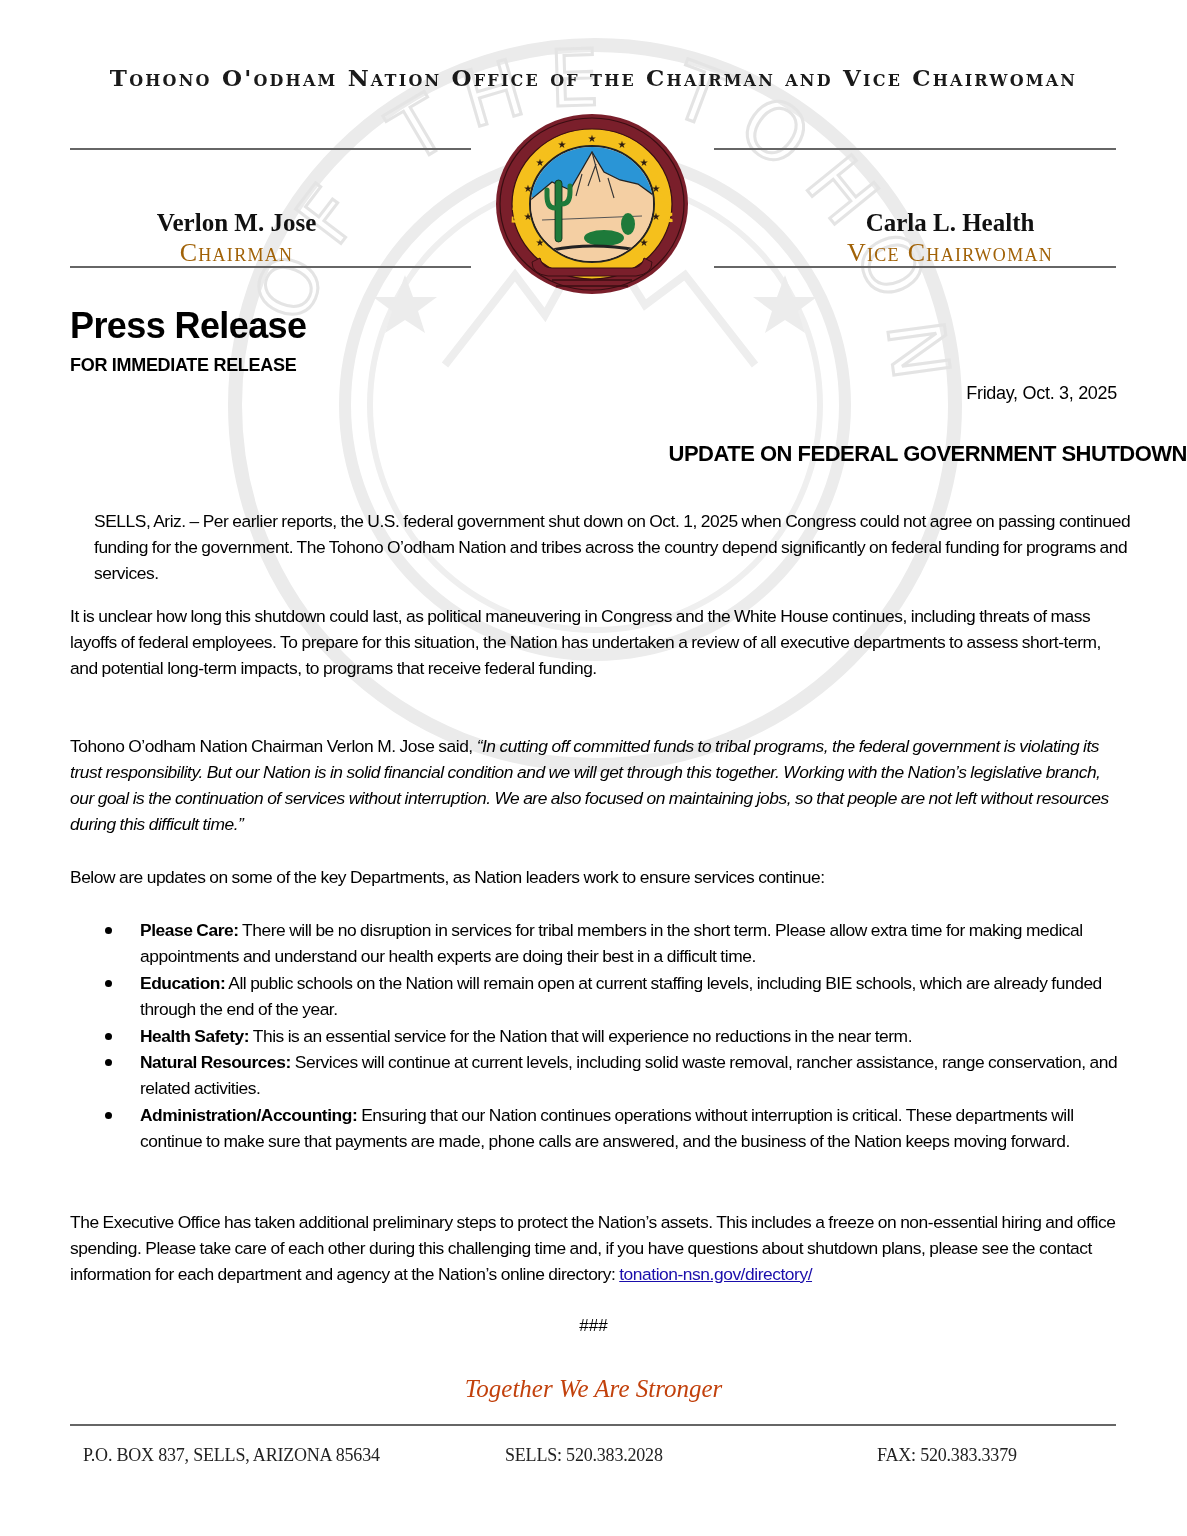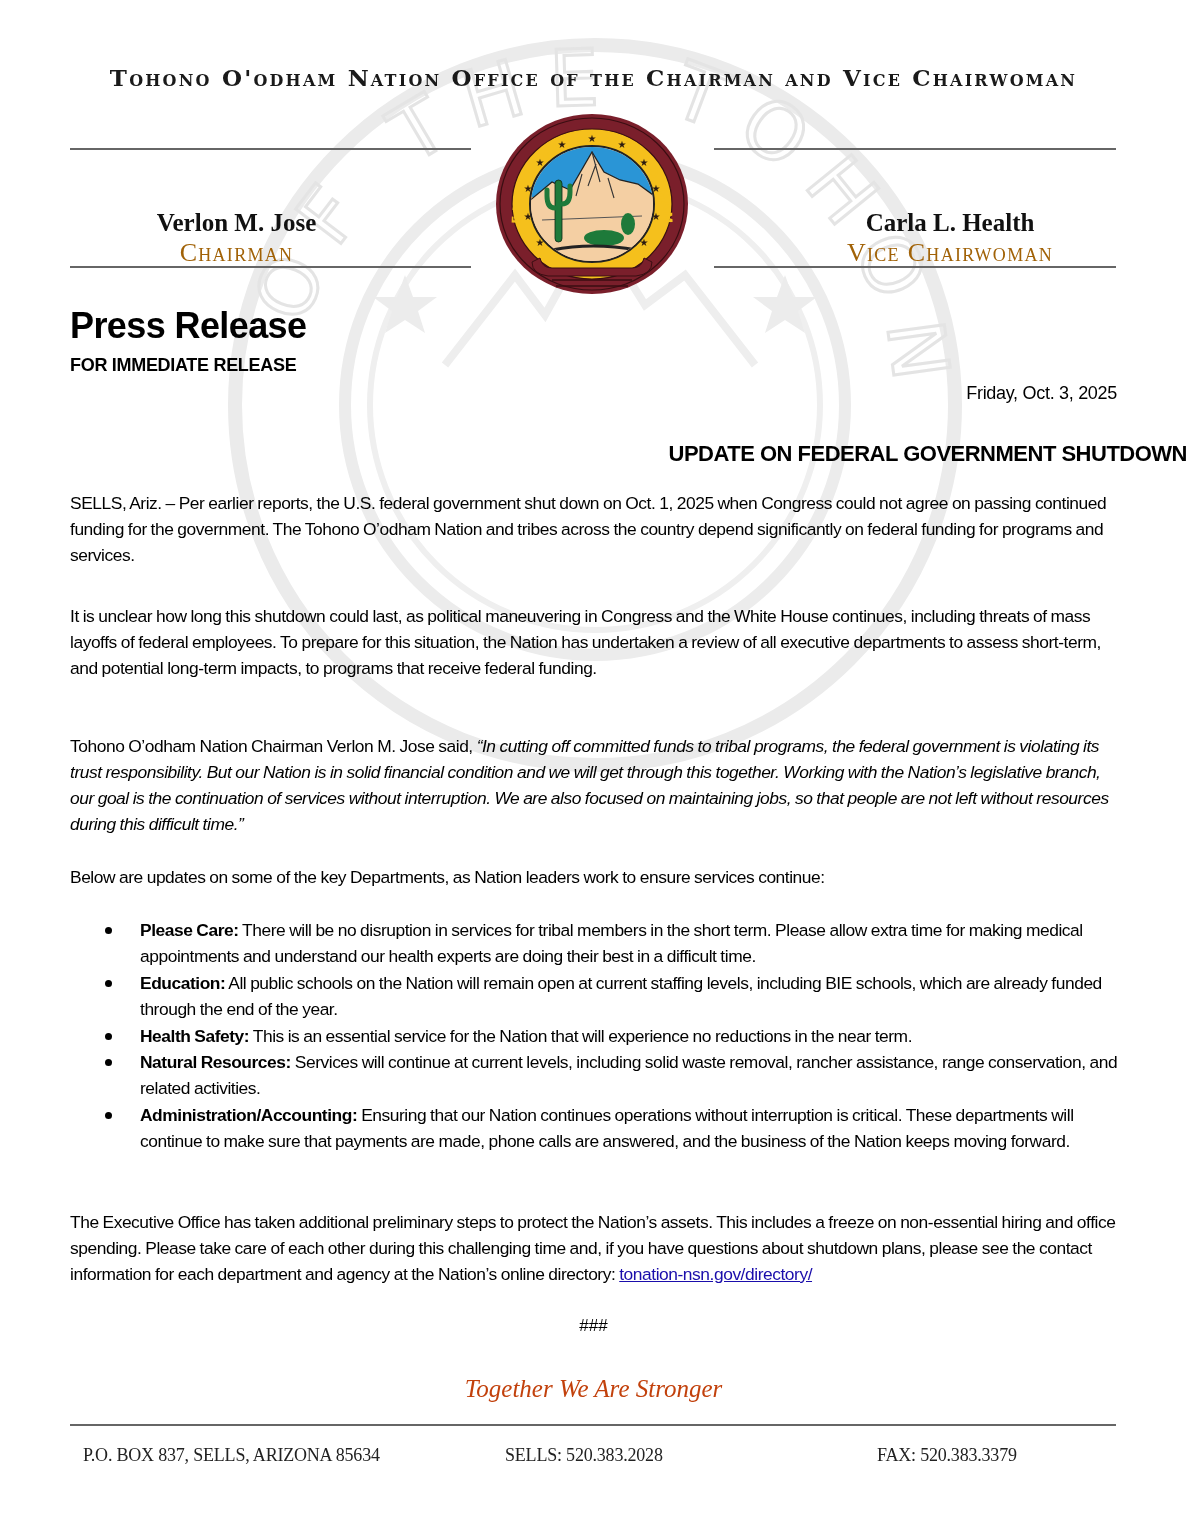--- a/index.html
+++ b/index.html
@@ -161,21 +161,21 @@
   </svg>
 
   <div class="press-title">Press Release</div>
   <div class="immediate">FOR IMMEDIATE RELEASE</div>
   <div class="date">Friday, Oct. 3, 2025</div>
 
   <div class="headline">
     <div>UPDATE ON FEDERAL GOVERNMENT SHUTDOWN</div>
   </div>
 
-  <p class="body-text" style="top:490px;">SELLS, Ariz. – Per earlier reports, the U.S. federal government shut down on Oct. 1, 2025 when Congress could not agree on passing continued funding for the government. The Tohono O’odham Nation and tribes across the country depend significantly on federal funding for programs and services.</p>
+  <p class="body-text" style="top:508px;margin-left:24px;">SELLS, Ariz. – Per earlier reports, the U.S. federal government shut down on Oct. 1, 2025 when Congress could not agree on passing continued funding for the government. The Tohono O’odham Nation and tribes across the country depend significantly on federal funding for programs and services.</p>
   <p class="body-text" style="top:603px;">It is unclear how long this shutdown could last, as political maneuvering in Congress and the White House continues, including threats of mass layoffs of federal employees. To prepare for this situation, the Nation has undertaken a review of all executive departments to assess short-term, and potential long-term impacts, to programs that receive federal funding.</p>
   <p class="body-text" style="top:733px;">
     <span>Tohono O’odham Nation Chairman Verlon M. Jose said, </span><i>“In cutting off committed funds to tribal programs, the federal government is violating its trust responsibility. But our Nation is in solid financial condition and we will get through this together. Working with the Nation’s legislative branch, our goal is the continuation of services without interruption. We are also focused on maintaining jobs, so that people are not left without resources during this difficult time.”</i>
   </p>
   <p class="body-text" style="top:864px;">Below are updates on some of the key Departments, as Nation leaders work to ensure services continue:</p>
 
   <ul class="bullets">
     <li><span class="dot"></span><b>Please Care:</b><span> There will be no disruption in services for tribal members in the short term. Please allow extra time for making medical appointments and understand our health experts are doing their best in a difficult time.</span></li>
     <li><span class="dot"></span><b>Education:</b><span> All public schools on the Nation will remain open at current staffing levels, including BIE schools, which are already funded through the end of the year.</span></li>
     <li><span class="dot"></span><b>Health Safety:</b><span> This is an essential service for the Nation that will experience no reductions in the near term.</span></li>

